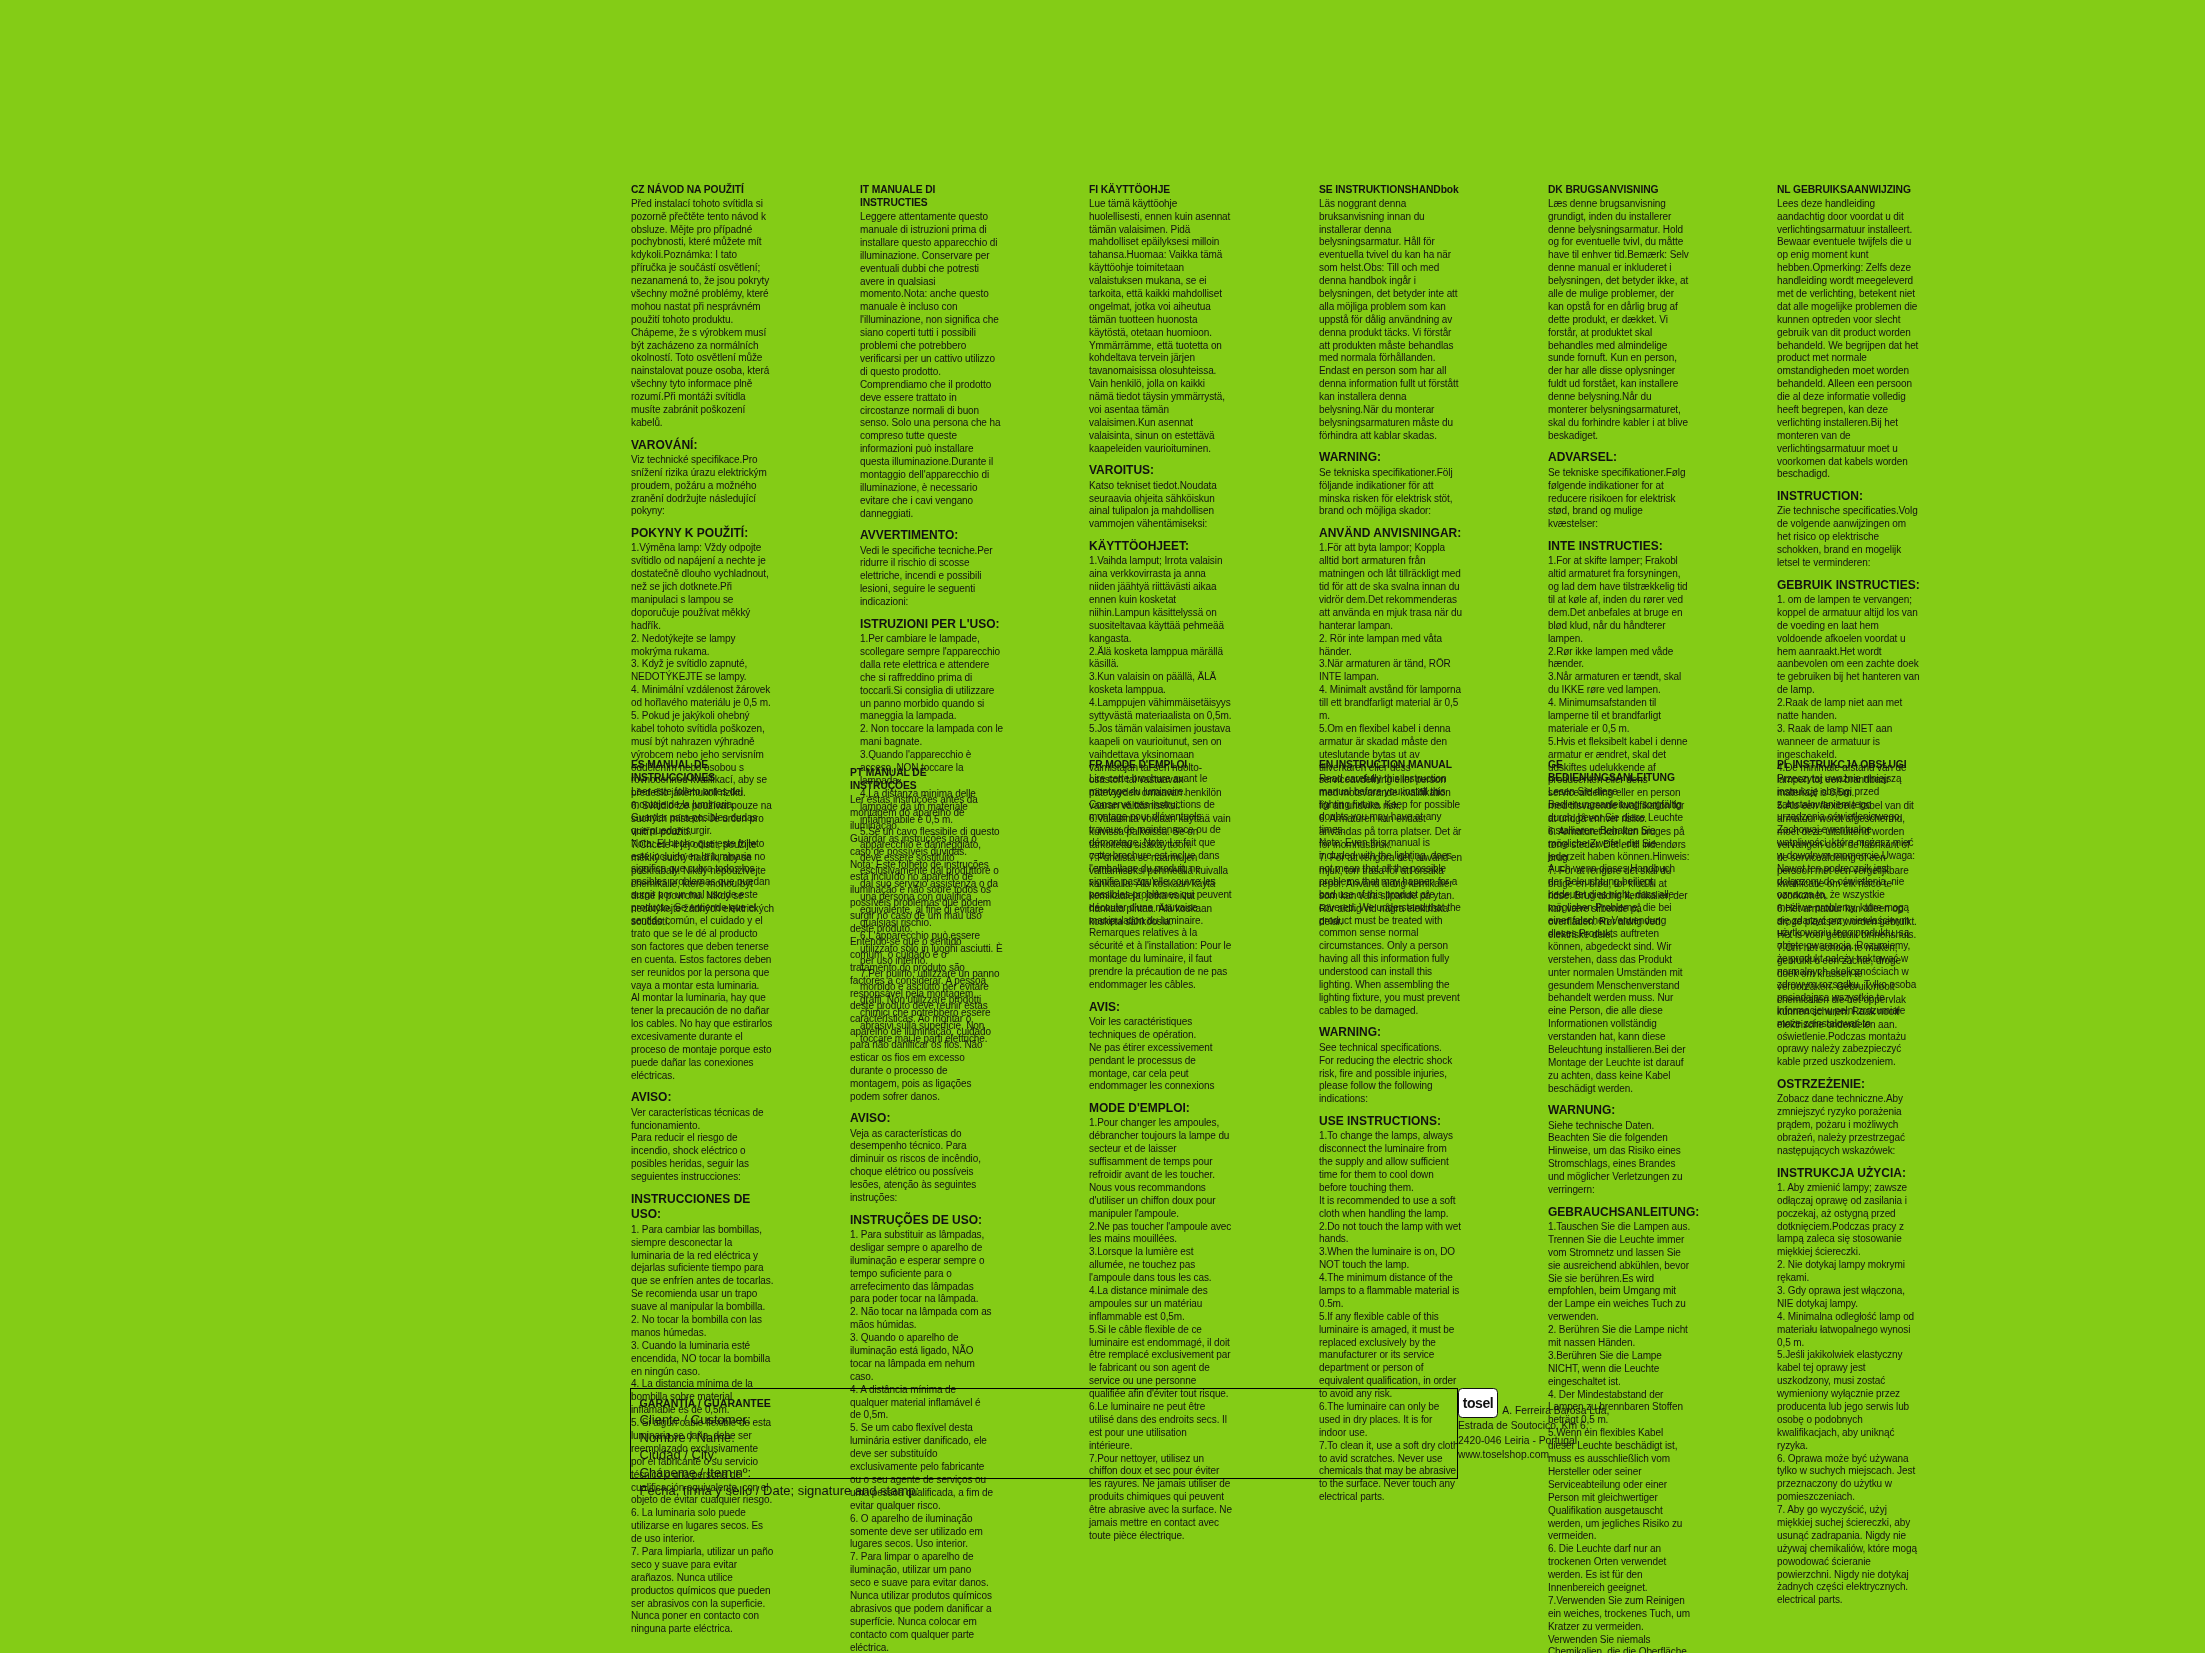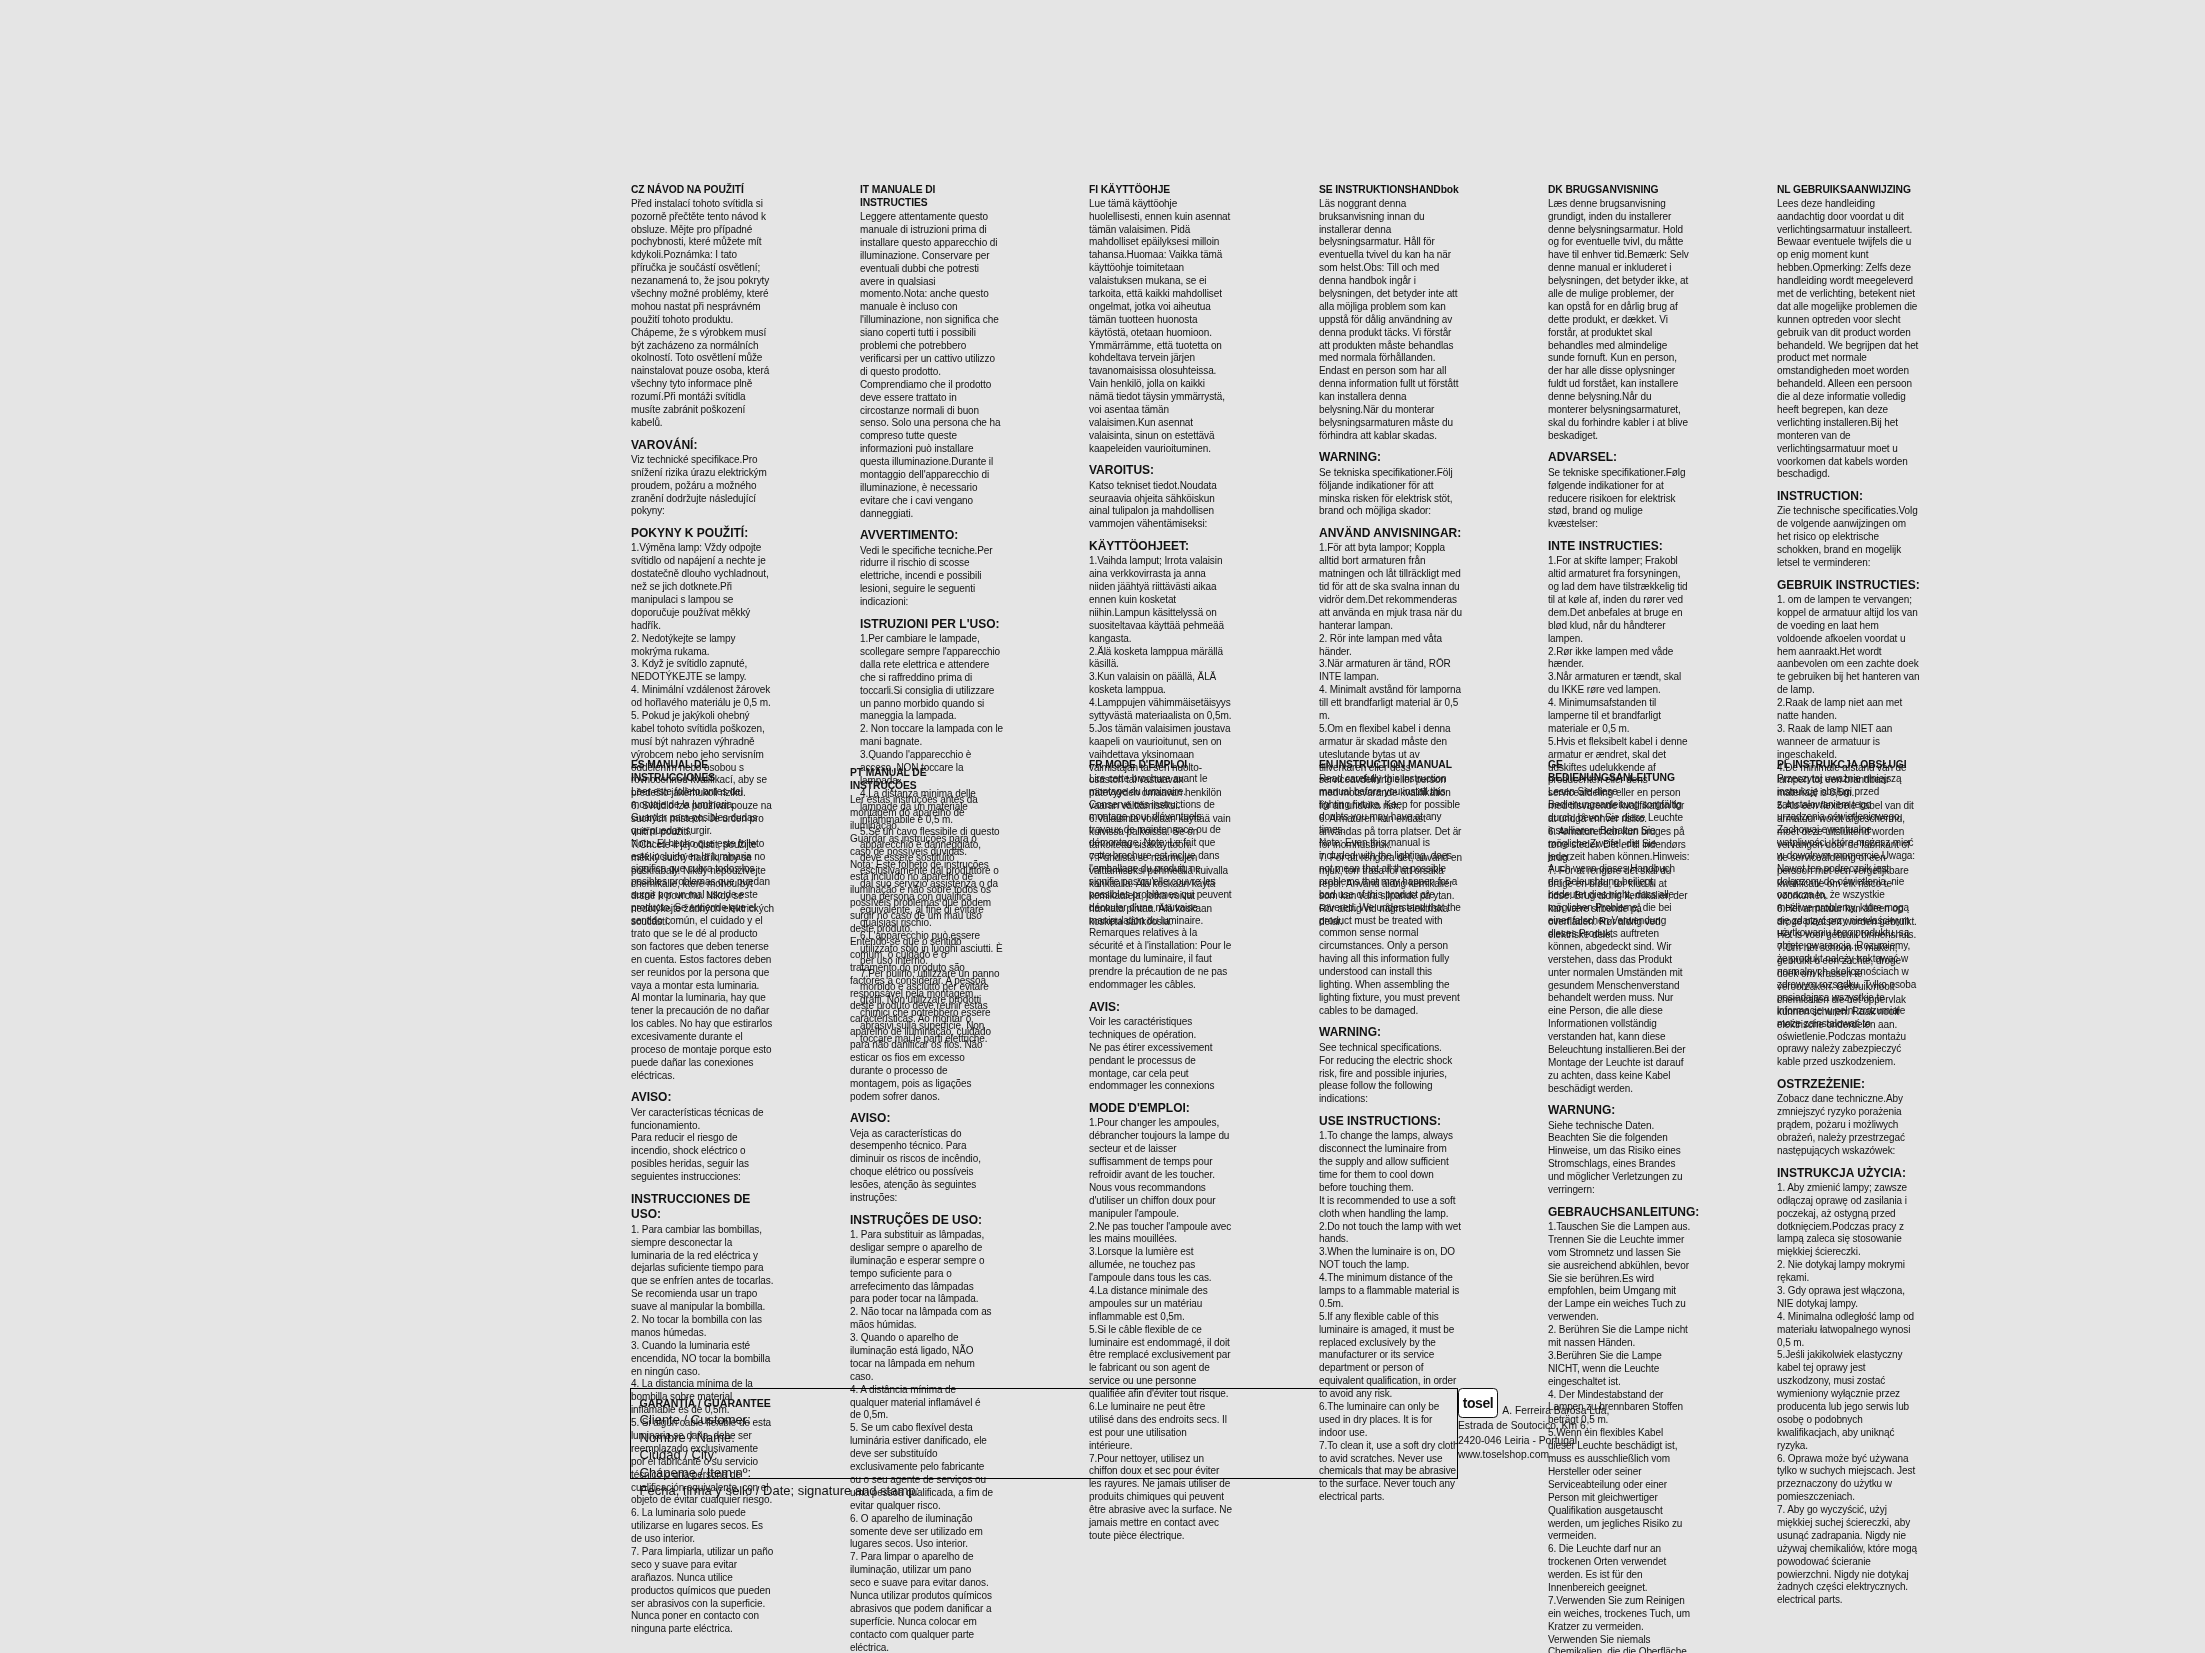--- a/index.html
+++ b/index.html
@@ -13,21 +13,21 @@
     font-family: "Liberation Sans", sans-serif;
     color: #111111;
     position: relative;
     overflow: hidden;
   }
   .sheet {
     position: absolute;
     left: 0; top: 0;
     width: 2205px;
     height: 1654px;
-    background: #e5e5e5;
+    background: #84cc16;
   }
   .lang-title {
     font-weight: bold;
     font-size: 10.3px;
     line-height: 1.30;
     margin: 0 0 1.4px 0;
     letter-spacing: -0.1px;
   }
   .sub-title {
     font-weight: bold;

